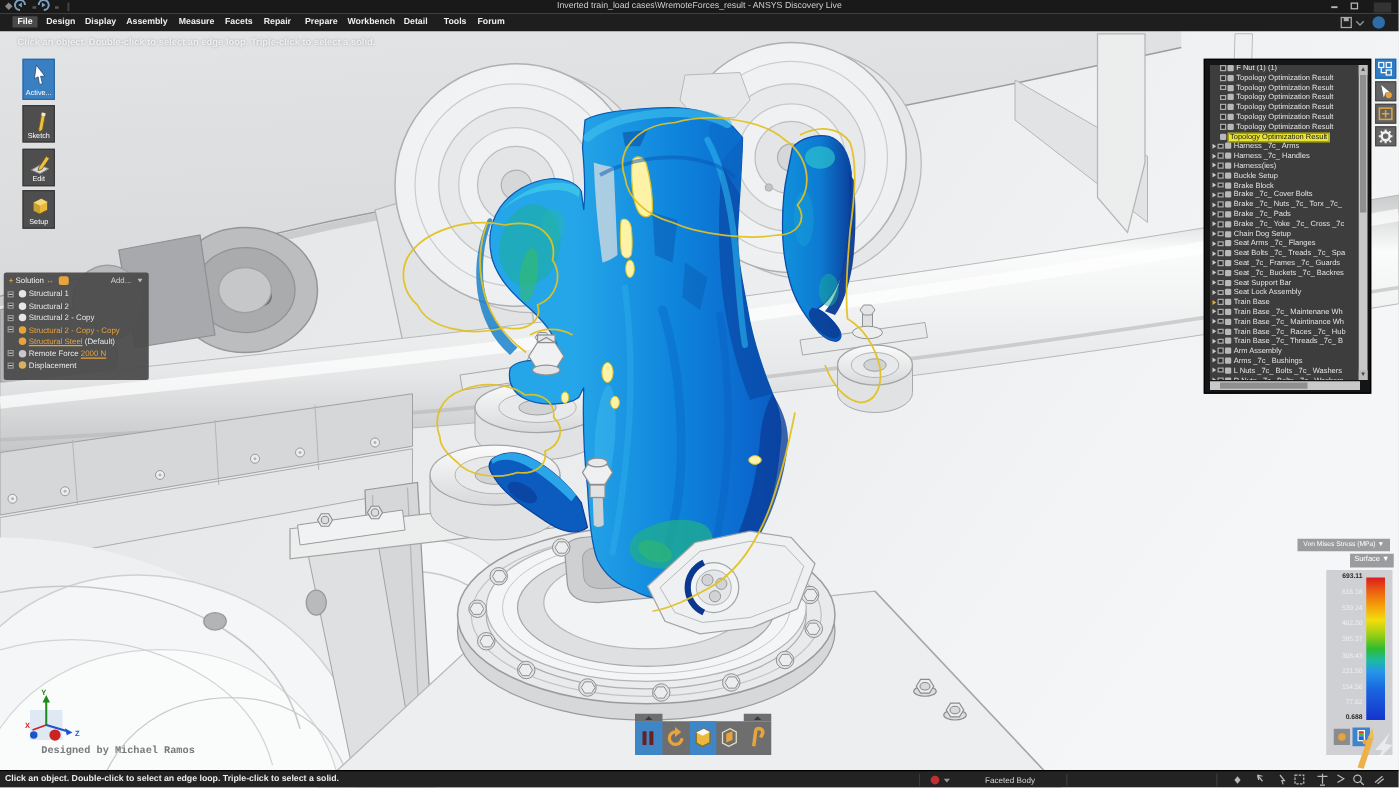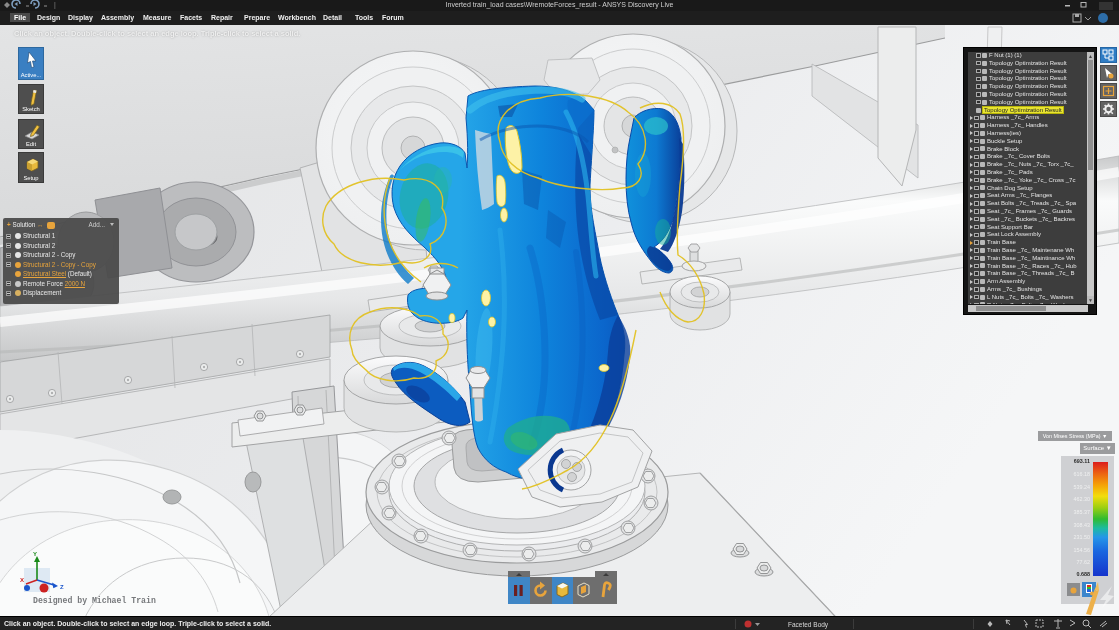--- a/index.html
+++ b/index.html
@@ -622,21 +622,21 @@
         </svg></div>
   <div class="cell" style="left:65.4px"><svg width="21" height="27">
           <path d="M5 9 L11 6 L16 8.5 L16 17 L10 20 L5 17.5 Z" fill="none" stroke="#e8e0c8" stroke-width="1"></path>
           <path d="M8 10 L13 8 L13 15 L8 17 Z" fill="#e8a43c"></path>
         </svg></div>
   <div class="cell" style="left:87.2px"><svg width="21" height="27">
           <path d="M8 20 L9.5 8 Q10 5 13 6 Q16 7 15 10 L13.5 13" fill="none" stroke="#e8a43c" stroke-width="2.8"></path>
         </svg></div>
 </div>
 
-<div id="credit">Designed by Michael Train</div>
+<div id="credit">Designed by Michael Ramos</div>
 <svg width="70" height="50" style="position:absolute;left:14px;top:550px">
   <rect x="10" y="18" width="26" height="24" fill="rgba(170,200,230,0.35)"></rect>
   <path d="M23 30 V10" stroke="#1a8a1a" stroke-width="1.6"></path>
   <path d="M23 6 l-3 6 h6 Z" fill="#1a8a1a"></path>
   <path d="M23 30 L40 35" stroke="#1a55cc" stroke-width="1.6"></path>
   <path d="M44 36 l-6 -3.4 l1.4 5.6 Z" fill="#1a55cc"></path>
   <path d="M23 30 L12 34" stroke="#cc2222" stroke-width="1.4"></path>
   <circle cx="30" cy="38" r="4.5" fill="#cc2222"></circle>
   <circle cx="13" cy="38" r="3" fill="#1a55cc"></circle>
   <text x="19" y="6" font-size="6" fill="#1a8a1a" font-weight="bold">Y</text>

